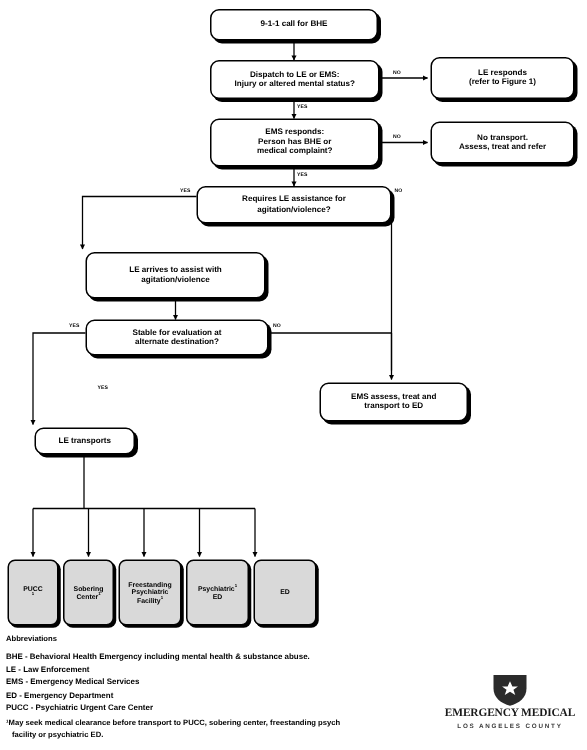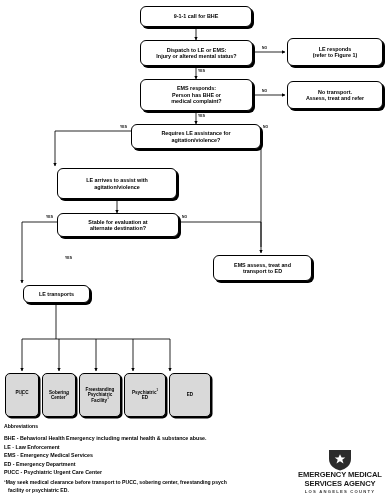--- a/index.html
+++ b/index.html
@@ -82,21 +82,21 @@
   #footnote span { display: block; }
   #footnote .indent { padding-left: 4px; }
   #logo-block {
     position: absolute;
     left: 292px; top: 449px;
     width: 96px;
     text-align: center;
   }
   #logo-mark { display: block; margin: 0 auto; }
   #logo-line1, #logo-line2 {
-    font-family: Liberation Sans, sans-serif;
+    font-family: Liberation Serif, serif;
     font-weight: bold;
     font-size: 7.6px;
     letter-spacing: -0.1px;
     color: #1a1a1a;
     line-height: 1.12;
     display: block;
   }
   #logo-line3 {
     font-family: "Liberation Sans", sans-serif;
     font-weight: bold;
@@ -282,15 +282,14 @@
   <span>¹May seek medical clearance before transport to PUCC, sobering center, freestanding psych</span>
   <span class="indent">facility or psychiatric ED.</span>
 </div>
 
 <div id="logo-block">
   <svg id="logo-mark" width="26" height="22" viewBox="0 0 26 22" xmlns="http://www.w3.org/2000/svg">
     <path d="M2 1 H24 V10 C24 16 19 20 13 21.5 C7 20 2 16 2 10 Z" fill="#2b2b2b"></path>
     <path d="M13 5.2 L14.6 8.6 L18.3 8.6 L15.3 10.8 L16.5 14.4 L13 12.2 L9.5 14.4 L10.7 10.8 L7.7 8.6 L11.4 8.6 Z" fill="#ffffff"></path>
   </svg>
   <span id="logo-line1">EMERGENCY MEDICAL</span>
-  <span id="logo-line2">SERVICES AGENCY</span>
   <span id="logo-line3">LOS ANGELES COUNTY</span>
 </div>
 
 </body></html>

